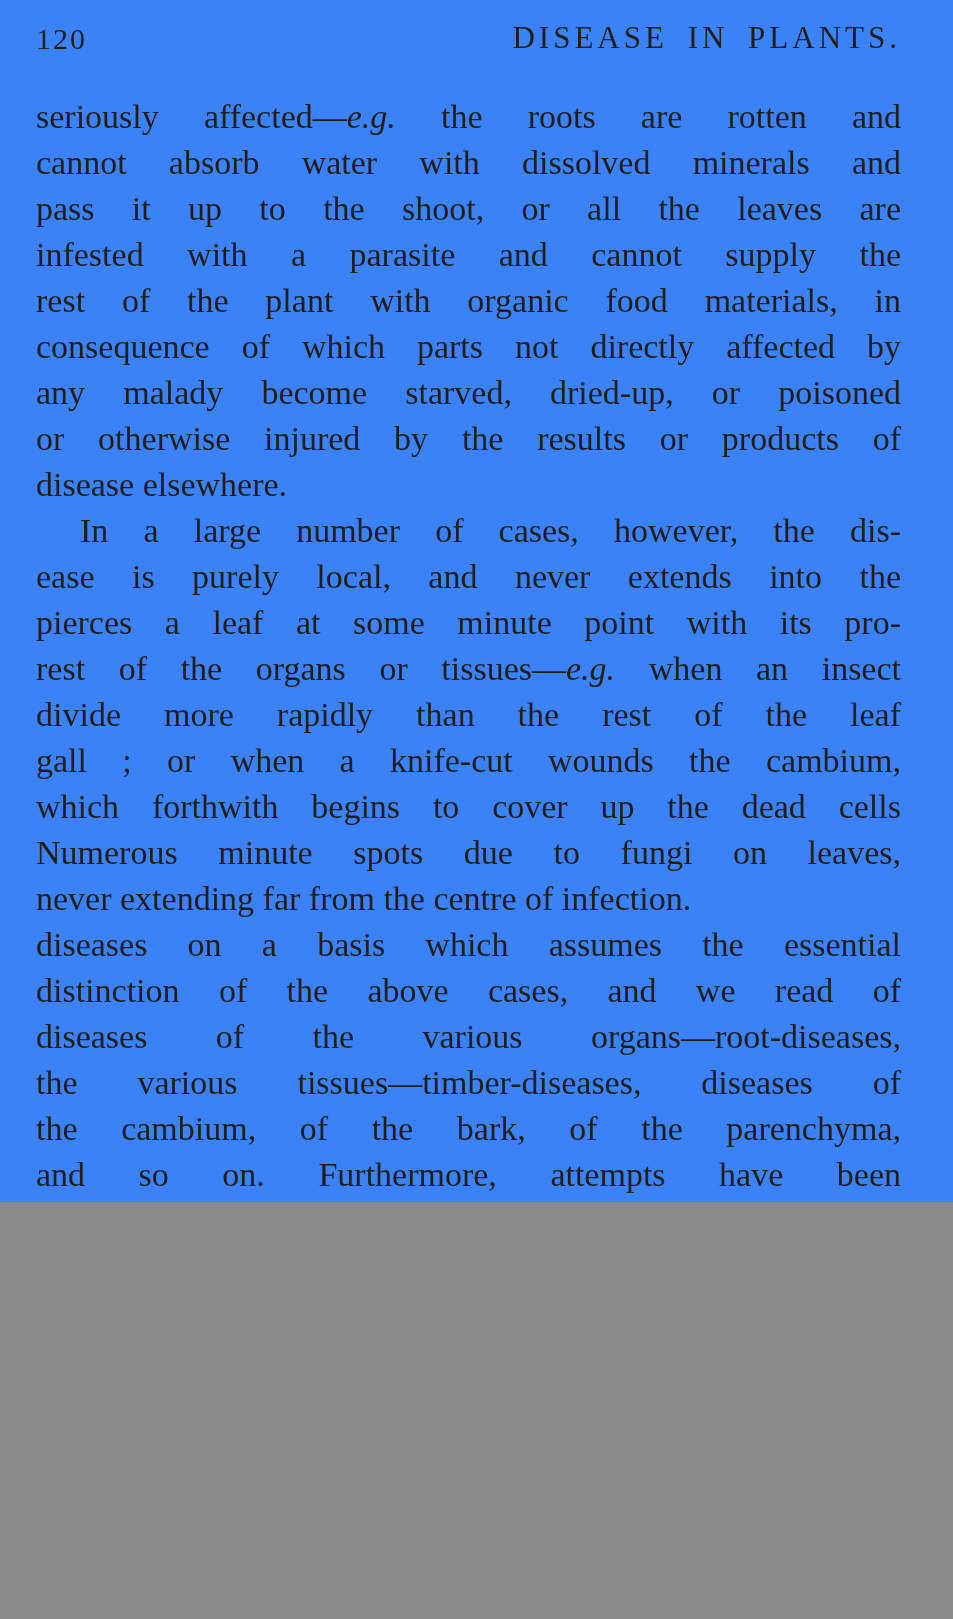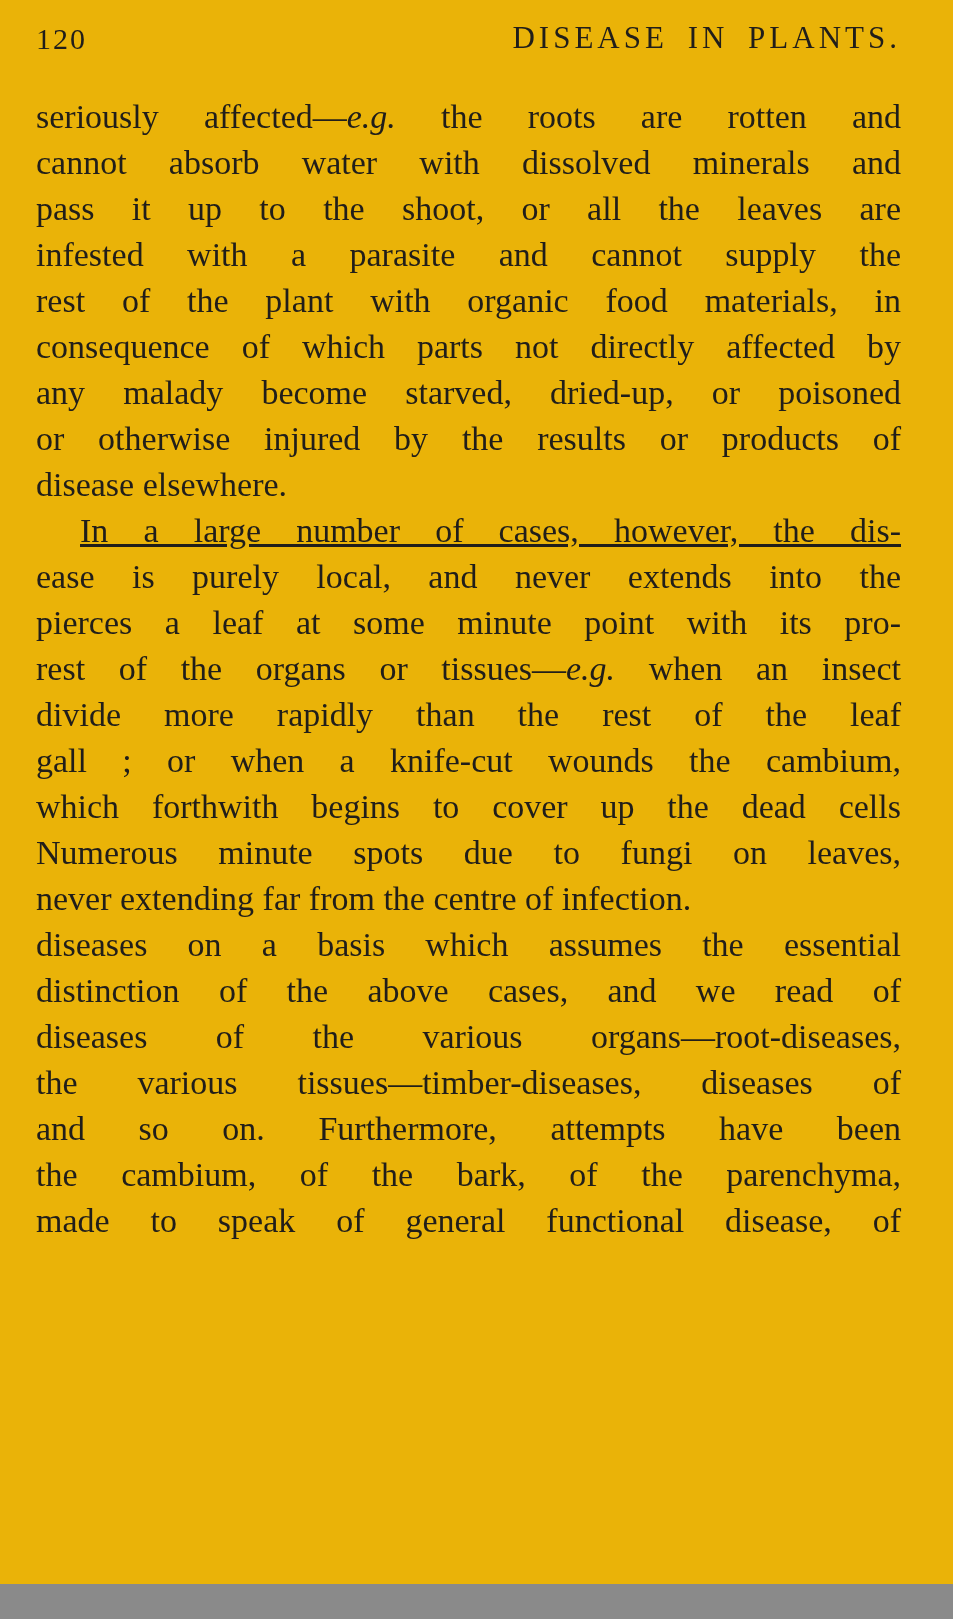--- a/index.html
+++ b/index.html
@@ -3,23 +3,23 @@
 <meta charset="utf-8">
 <style>
   html, body {
     margin: 0;
     padding: 0;
     background: #8a8a8a;
   }
   .page {
     position: relative;
     width: 953px;
-    height: 1584px;
+    height: 1202px;
     margin: 0 auto;
-    background: #eab308;
+    background: #3b82f6;
     color: #211e1a;
     font-family: "Liberation Serif", serif;
     box-sizing: border-box;
     padding: 20px 52px 0 36px;
     overflow: hidden;
   }
   .header {
     position: relative;
     height: 44px;
     margin-bottom: 30px;
@@ -51,21 +51,20 @@
     text-align-last: justify;
     -moz-text-align-last: justify;
     white-space: normal;
   }
   .line.end-line {
     text-align-last: left;
     -moz-text-align-last: left;
   }
   .line.indent {
     text-indent: 44px;
-    text-decoration: underline;
   }
   .em {
     font-style: italic;
   }
 </style>
 </head>
 <body>
 
 <div class="page">
   <div class="header">
@@ -93,18 +92,18 @@
         <div class="line"><span>gall ; or when a knife-cut wounds the cambium,</span></div>
         <div class="line"><span>which forthwith begins to cover up the dead cells</span></div>
         <div class="line"><span>Numerous minute spots due to fungi on leaves,</span></div>
         <div class="line end-line"><span>never extending far from the centre of infection.</span></div>
       </div>
       <div class="paragraph">
         <div class="line"><span>diseases on a basis which assumes the essential</span></div>
         <div class="line"><span>distinction of the above cases, and we read of</span></div>
         <div class="line"><span>diseases of the various organs—root-diseases,</span></div>
         <div class="line"><span>the various tissues—timber-diseases, diseases of</span></div>
+        <div class="line"><span>the cambium, of the bark, of the parenchyma,</span></div>
         <div class="line"><span>and so on.  Furthermore, attempts have been</span></div>
-        <div class="line"><span>the cambium, of the bark, of the parenchyma,</span></div>
         <div class="line"><span>made to speak of general functional disease, of</span></div>
       </div>
     </div>
 </div>
 
 </body></html>

